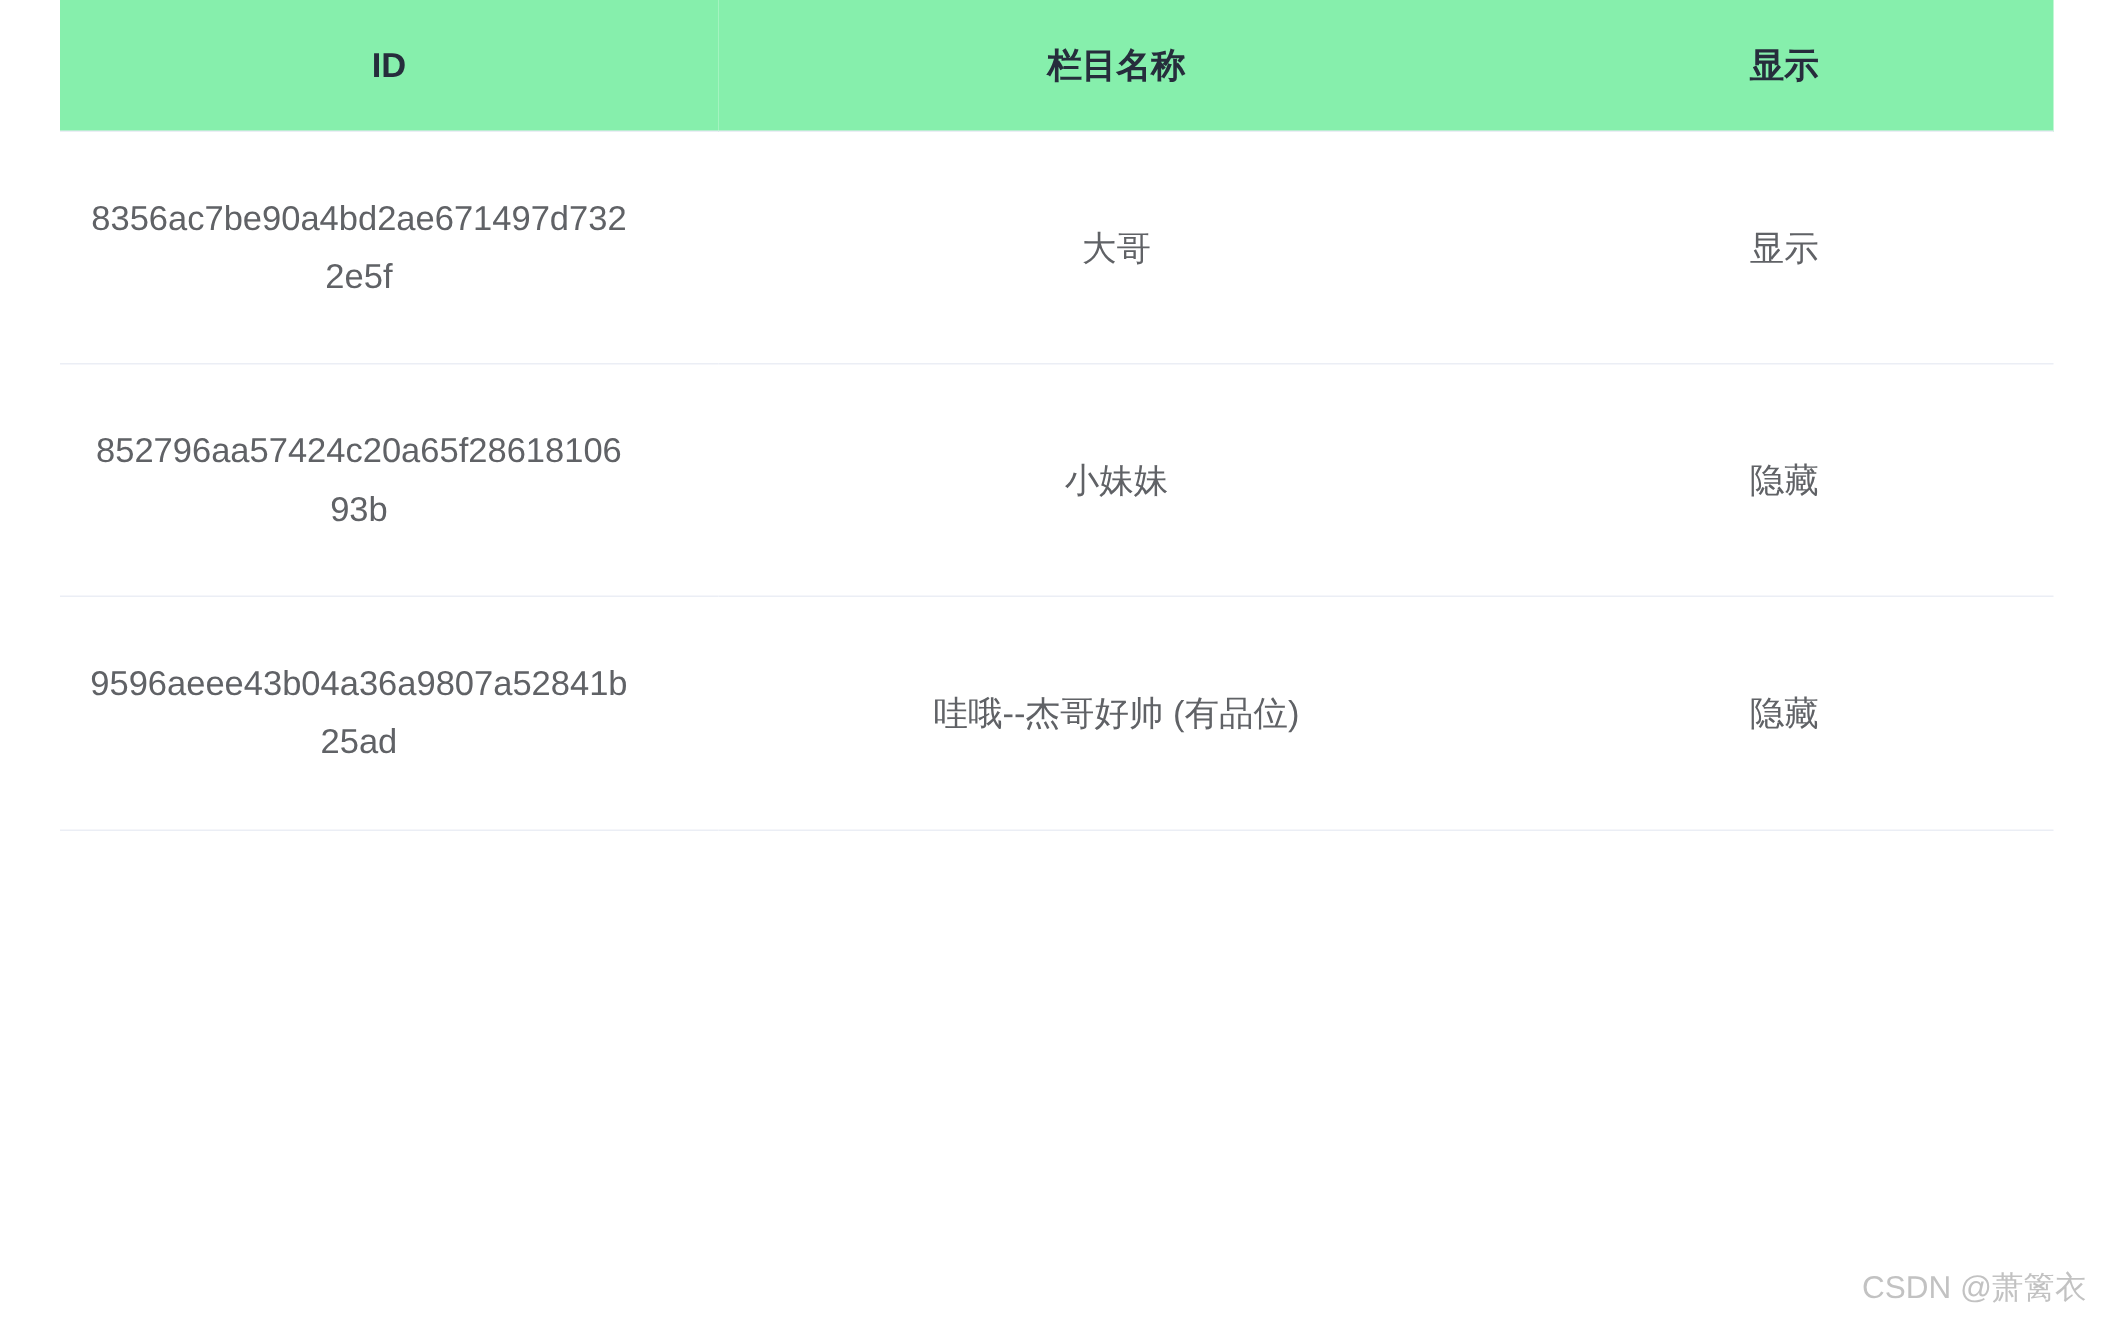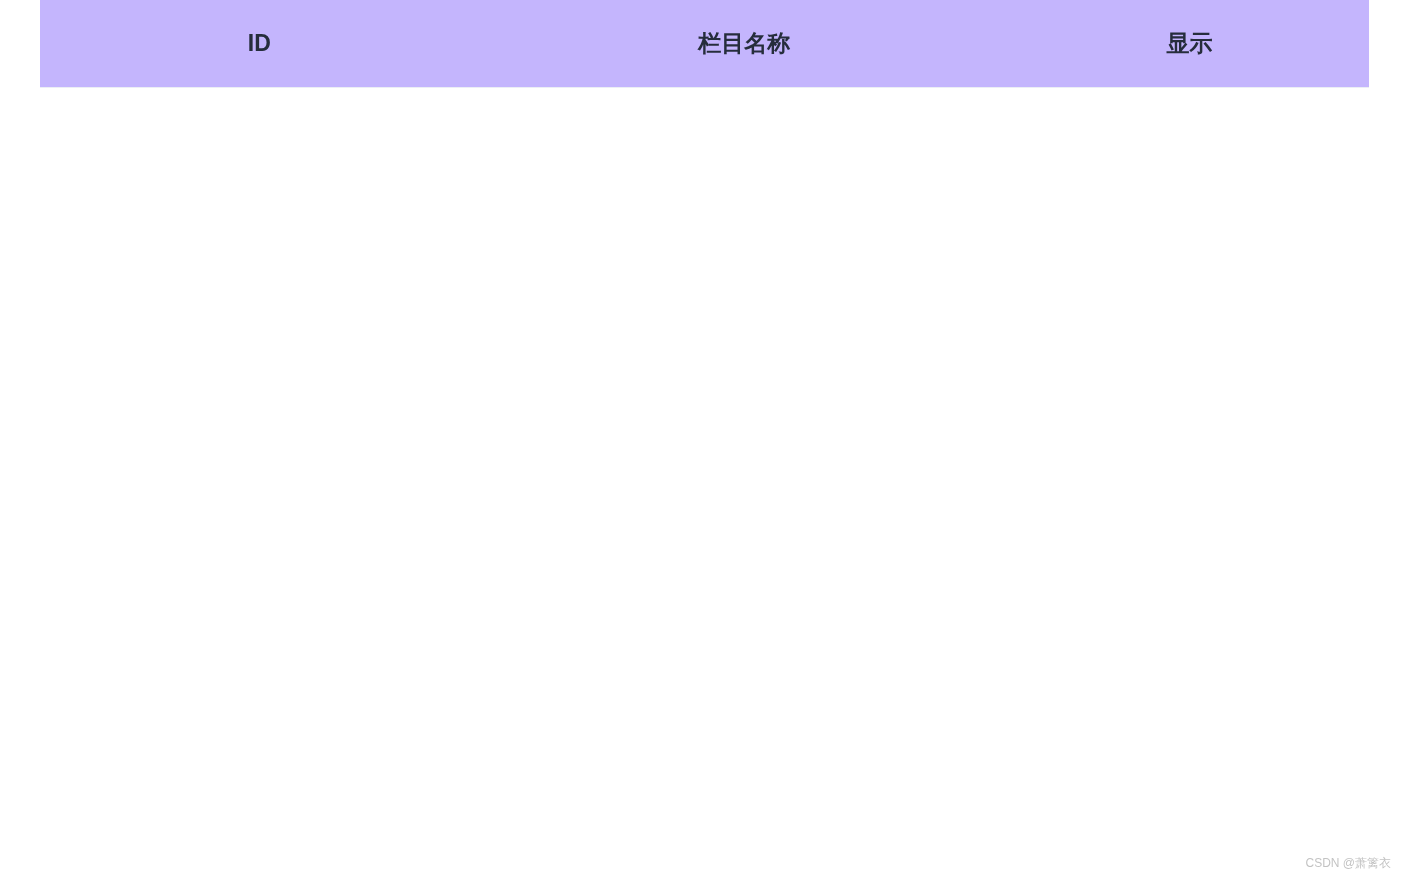--- a/index.html
+++ b/index.html
@@ -16,21 +16,21 @@
     .table-container {
       width: 100%;
       padding: 0 40px;
     }
     table {
       width: 100%;
       border-collapse: collapse;
       table-layout: fixed;
     }
     thead th {
-      background: #c4b5fd;
+      background: #86efac;
       color: #262d3c;
       font-weight: 600;
       padding: 28px 20px;
       text-align: center;
       font-size: 23px;
       border-bottom: 1px solid #ebeef5;
     }
     thead th:first-child {
       width: 33%;
     }
@@ -55,38 +55,53 @@
     }
     .pagination-wrapper {
       display: flex;
       justify-content: flex-end;
       padding: 36px 40px 0 40px;
     }
     .watermark {
       position: fixed;
       bottom: 12px;
       right: 18px;
-      font-size: 12px;
+      font-size: 21px;
       color: rgba(120,120,120,0.45);
       pointer-events: none;
     }
   </style>
 </head>
 <body>
 
 <div class="table-container">
   <table>
     <thead>
       <tr>
         <th>ID</th>
         <th>栏目名称</th>
         <th>显示</th>
       </tr>
     </thead>
     <tbody>
+      <tr>
+        <td class="id-cell">8356ac7be90a4bd2ae671497d7322e5f</td>
+        <td>大哥</td>
+        <td>显示</td>
+      </tr>
+      <tr>
+        <td class="id-cell">852796aa57424c20a65f2861810693b</td>
+        <td>小妹妹</td>
+        <td>隐藏</td>
+      </tr>
+      <tr>
+        <td class="id-cell">9596aeee43b04a36a9807a52841b25ad</td>
+        <td>哇哦--杰哥好帅 (有品位)</td>
+        <td>隐藏</td>
+      </tr>
     </tbody>
   </table>
 </div>
 
 <div class="pagination-wrapper">
   
 </div>
 
 <div class="watermark">CSDN @萧篱衣</div>
 

